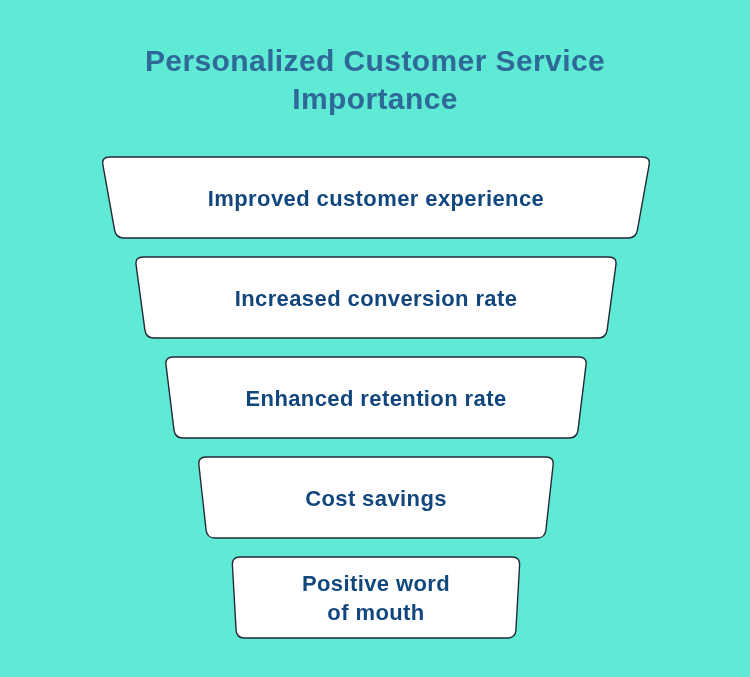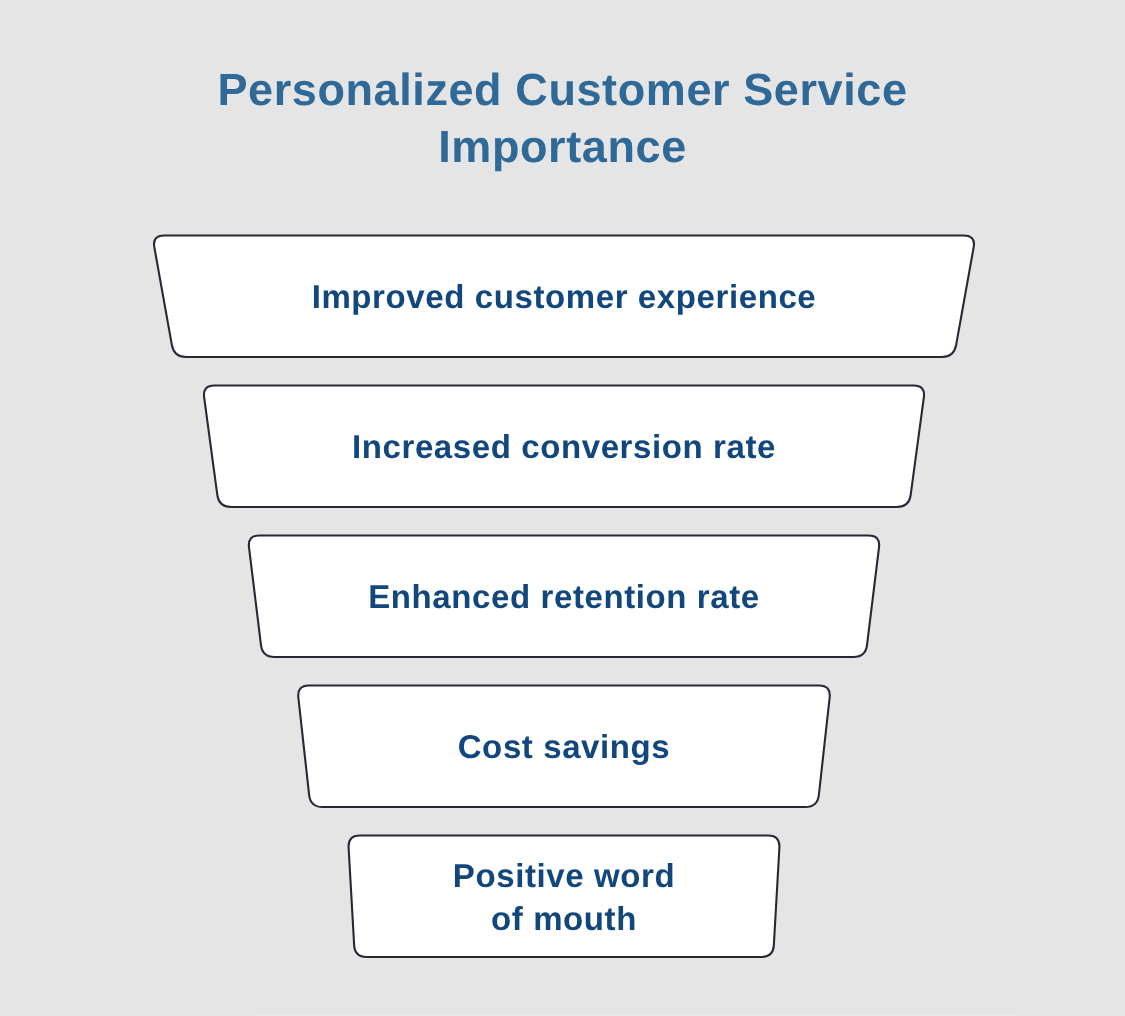--- a/index.html
+++ b/index.html
@@ -9,21 +9,21 @@
   body {
     width: 750px;
     height: 677px;
     overflow: hidden;
     font-family: "Liberation Sans", sans-serif;
   }
   .canvas {
     position: relative;
     width: 750px;
     height: 677px;
-    background: #e5e5e5;
+    background: #5eead4;
   }
   .chart-title {
     position: absolute;
     top: 42px;
     left: 50%;
     transform: translateX(-50%);
     width: 560px;
     margin: 0;
     text-align: center;
     font-size: 30px;

